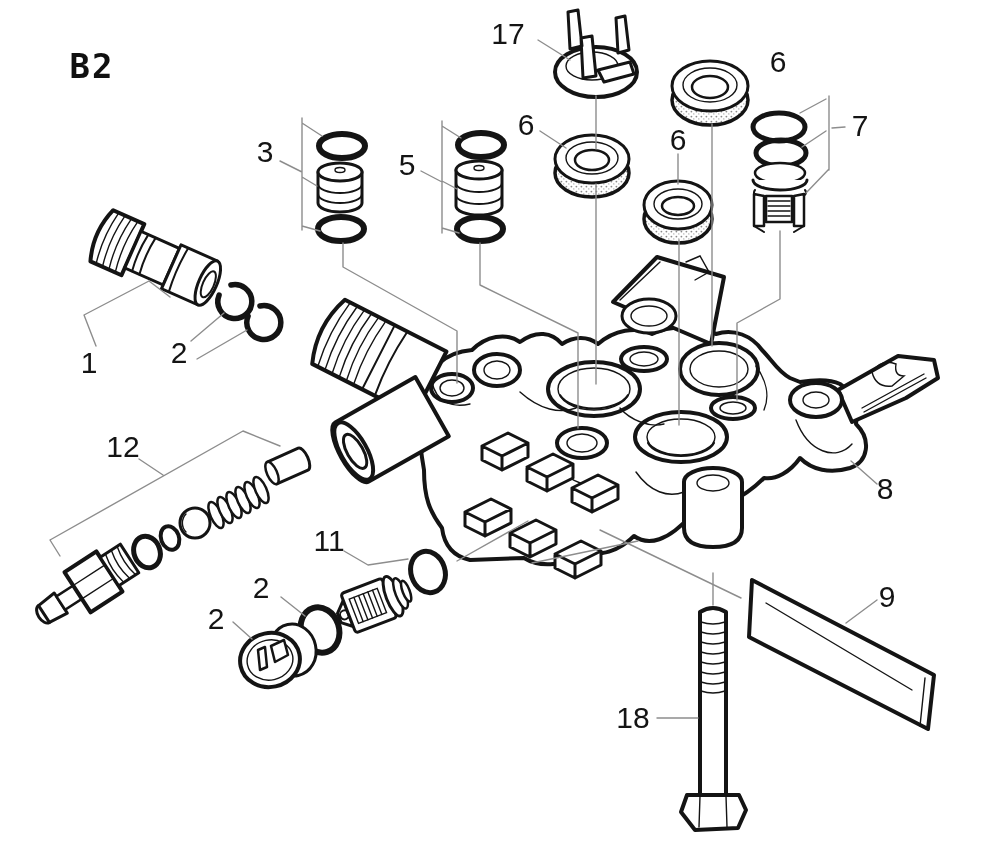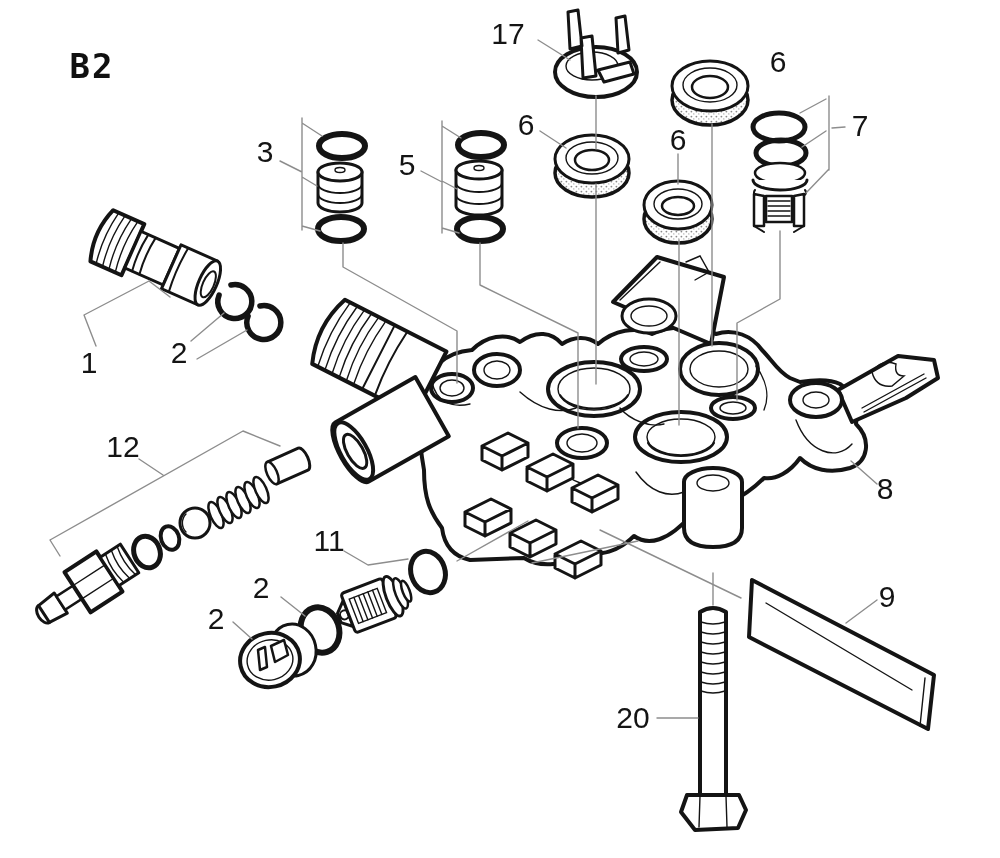--- a/index.html
+++ b/index.html
@@ -278,14 +278,14 @@
   <div class="callout" style="left:265px;top:152px">3</div>
   <div class="callout" style="left:407px;top:165px">5</div>
   <div class="callout" style="left:89px;top:363px">1</div>
   <div class="callout" style="left:179px;top:353px">2</div>
   <div class="callout" style="left:123px;top:447px">12</div>
   <div class="callout" style="left:329px;top:541px">11</div>
   <div class="callout" style="left:261px;top:588px">2</div>
   <div class="callout" style="left:216px;top:619px">2</div>
   <div class="callout" style="left:885px;top:489px">8</div>
   <div class="callout" style="left:887px;top:597px">9</div>
-  <div class="callout" style="left:633px;top:718px">20</div>
+  <div class="callout" style="left:633px;top:718px">18</div>
 </div>
 
 </body></html>

